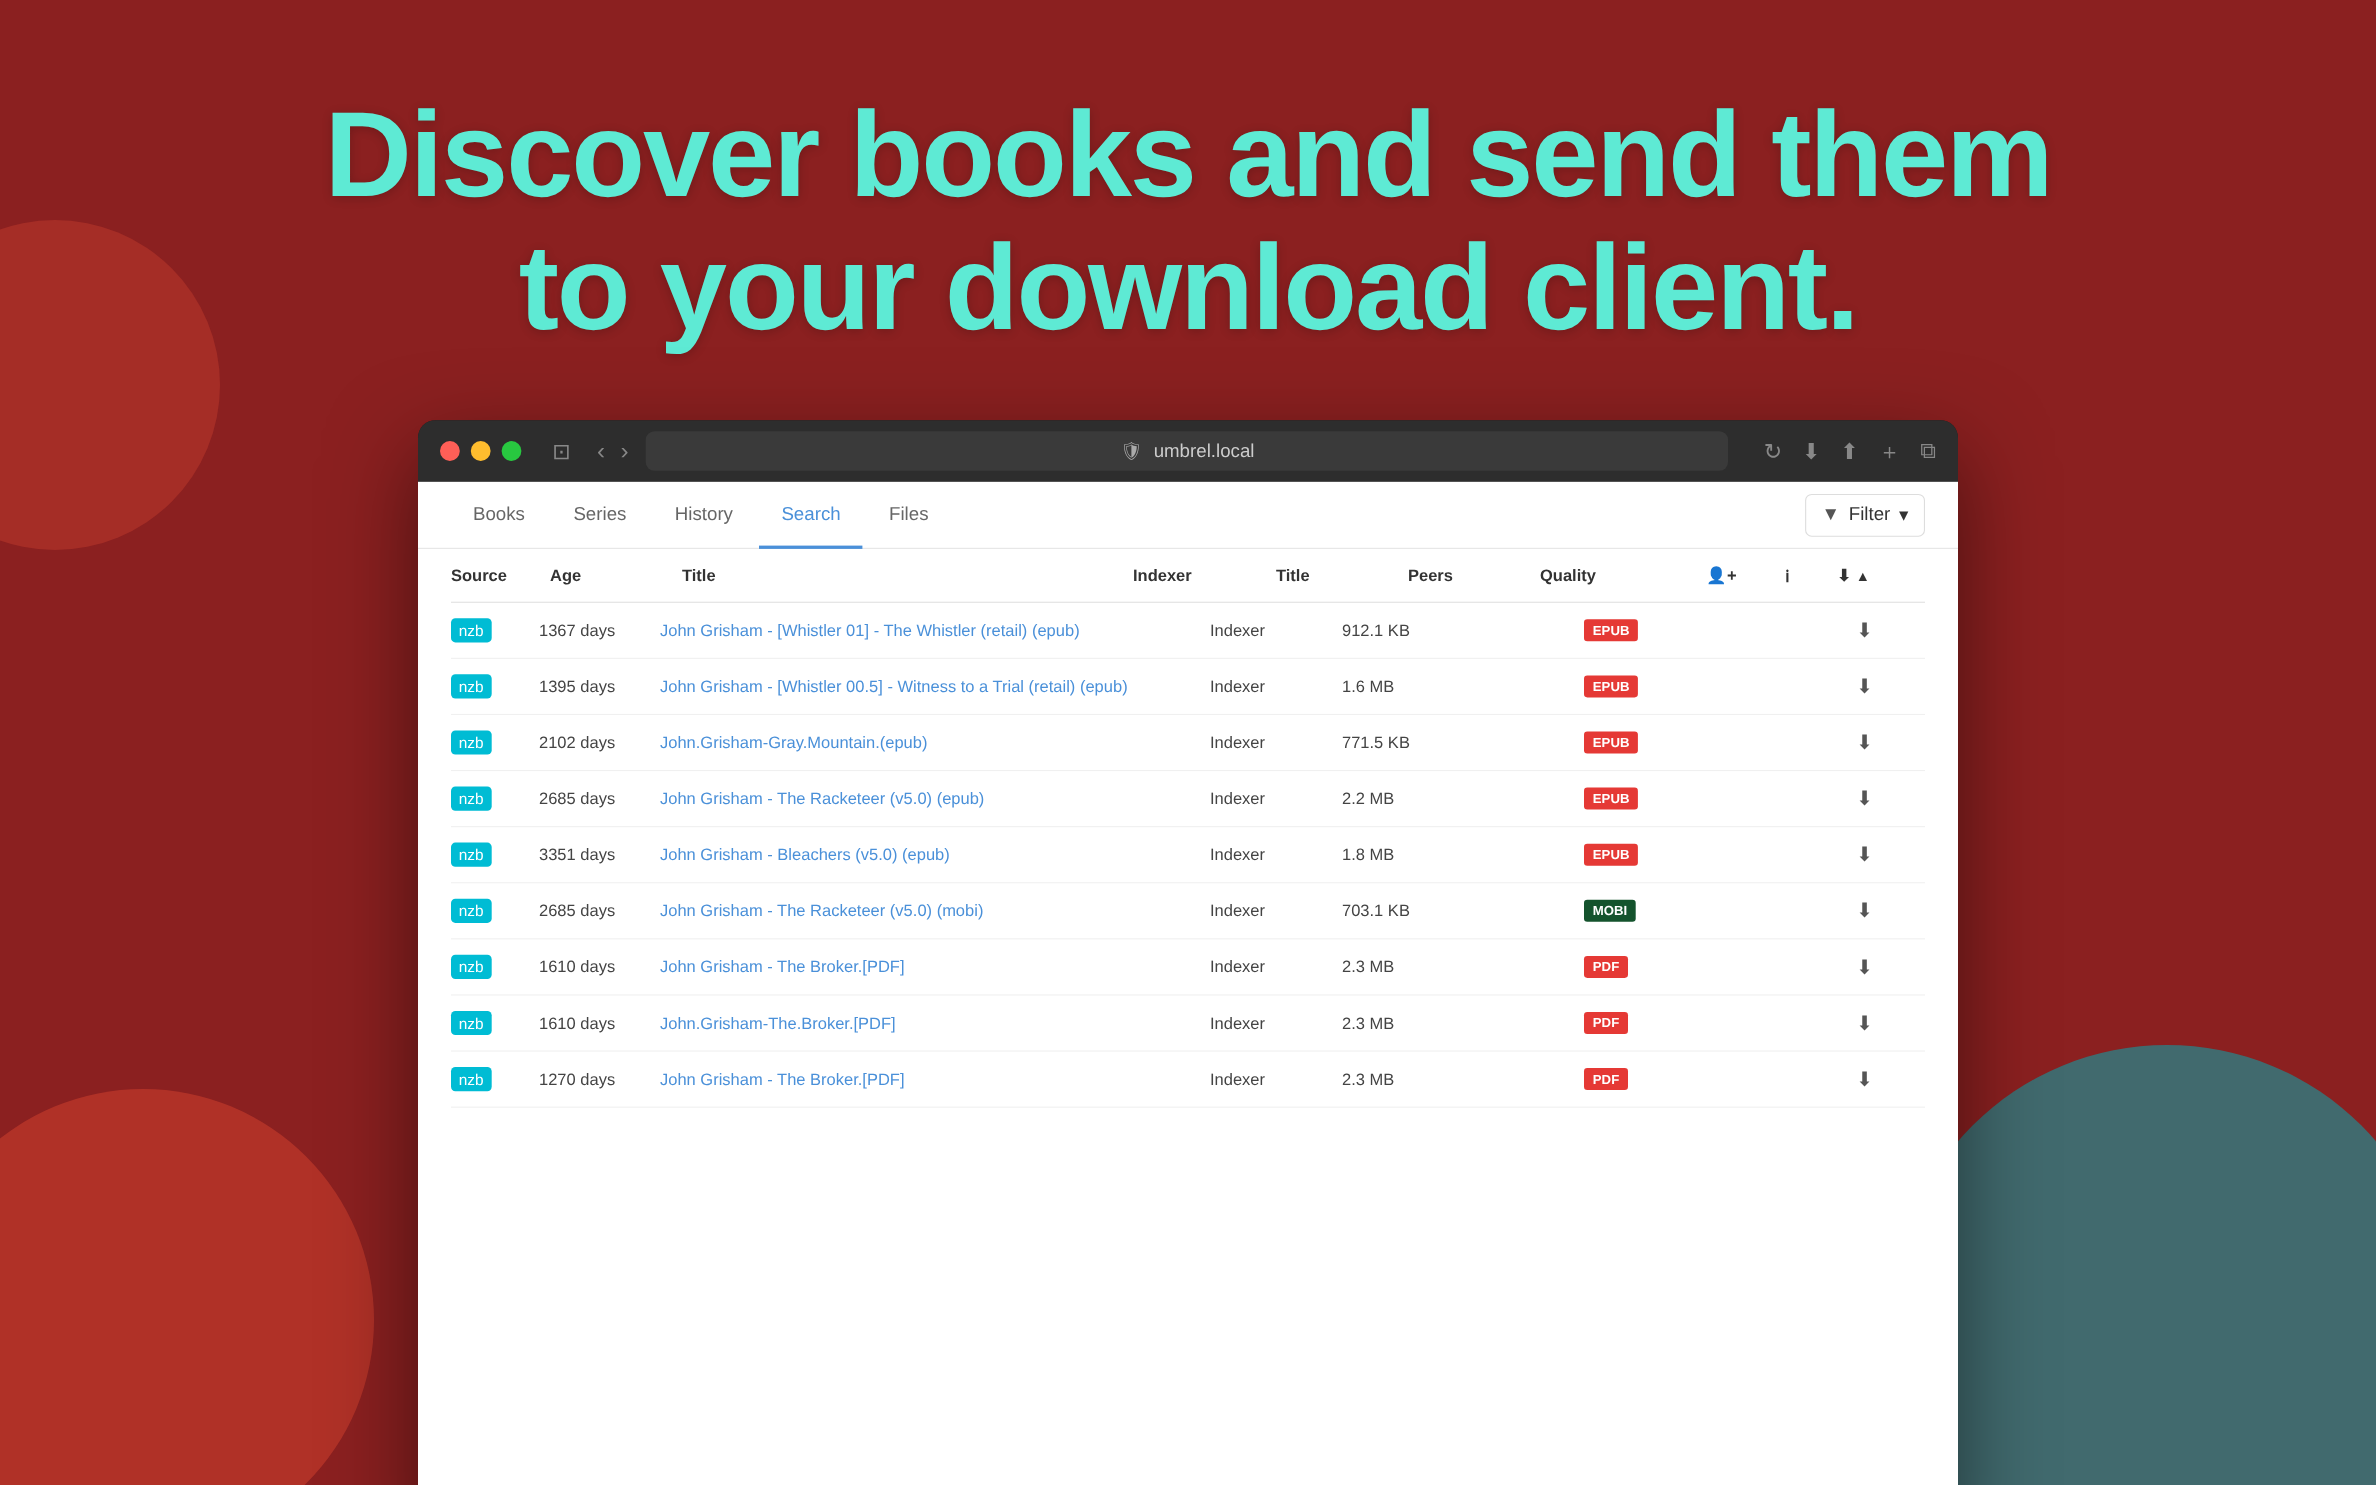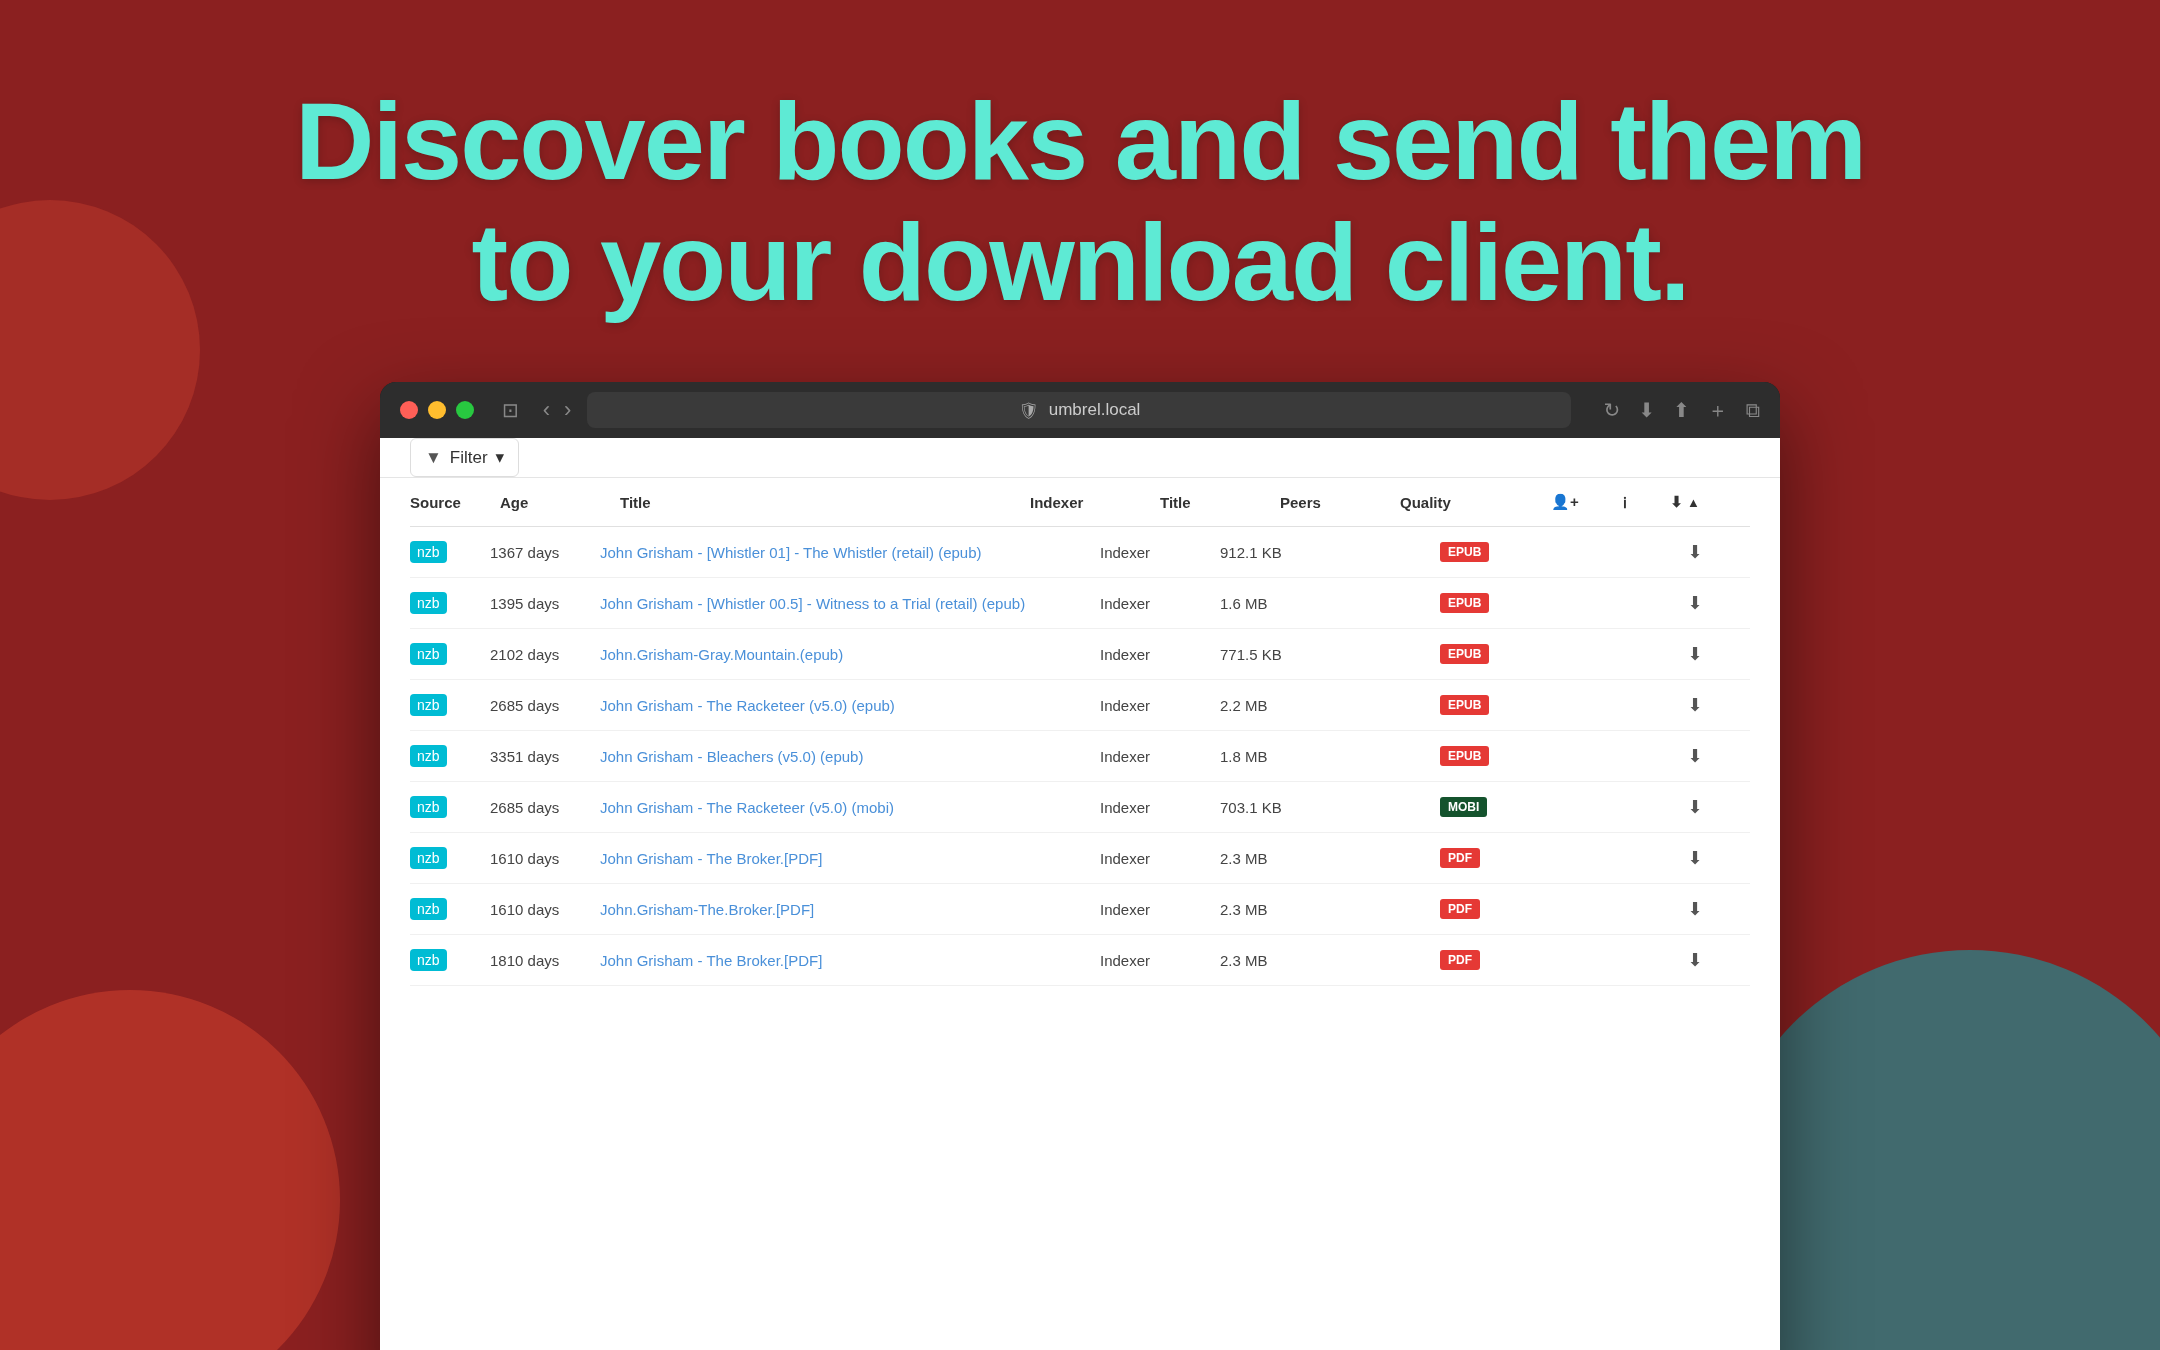--- a/index.html
+++ b/index.html
@@ -321,20 +321,27 @@
       <span class="browser-action-btn">⬇</span>
       <span class="browser-action-btn">⬆</span>
       <span class="browser-action-btn">＋</span>
       <span class="browser-action-btn">⧉</span>
     </div>
   </div>
 
   <div class="browser-content">
 
     <div class="app-tabs">
+      <div class="tabs-left">
+        <div class="tab">Books</div>
+        <div class="tab">Series</div>
+        <div class="tab">History</div>
+        <div class="tab active">Search</div>
+        <div class="tab">Files</div>
+      </div>
       <button class="filter-btn">
         <span class="filter-icon">▼</span>
         <span>Filter</span>
         <span>▾</span>
       </button>
     </div>
 
     <div class="table-container">
 
       <div class="table-header">
@@ -520,21 +527,21 @@
       <div class="col-info"></div>
       <div class="col-dl">
         <span class="download-btn">⬇</span>
       </div>
       <div class="col-sort"></div>
     </div>
           <div class="table-row">
       <div class="col-source">
         <span class="source-badge">nzb</span>
       </div>
-      <div class="col-age">1810 days</div>
+      <div class="col-age">1270 days</div>
       <div class="col-title">
         <span class="title-link">John Grisham - The Broker.[PDF]</span>
       </div>
       <div class="col-indexer">Indexer</div>
       <div class="col-size">2.3 MB</div>
       <div class="col-peers"></div>
       <div class="col-quality">
         <span class="quality-badge quality-pdf">PDF</span>
       </div>
       <div class="col-add"></div>

